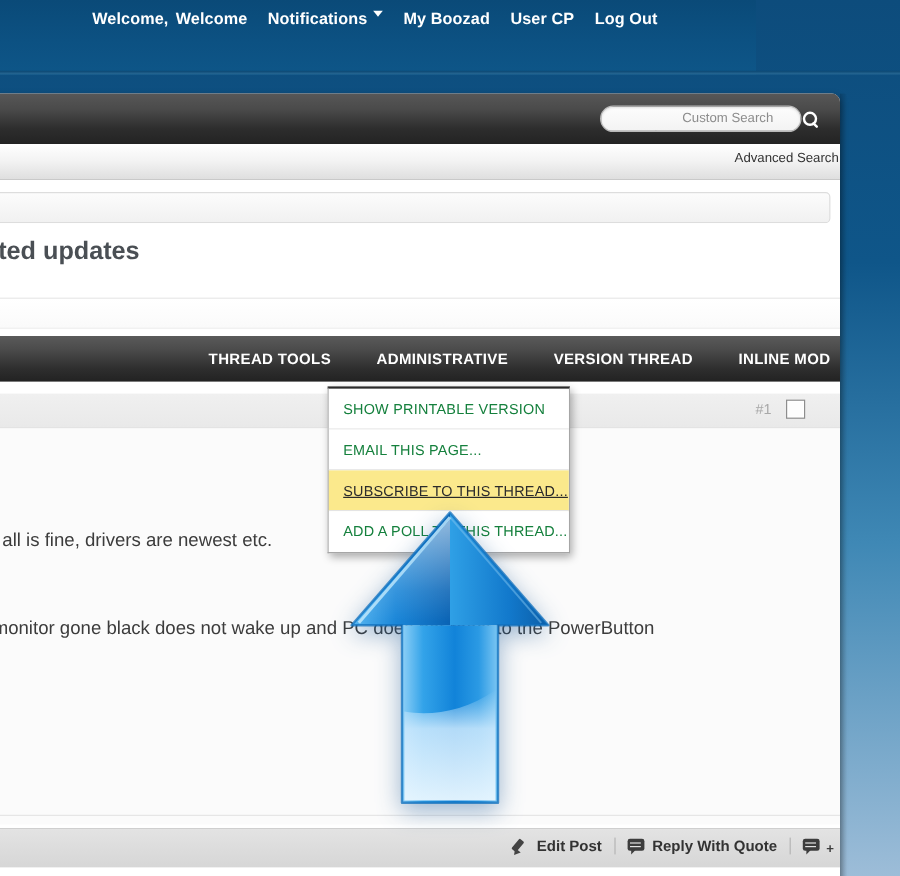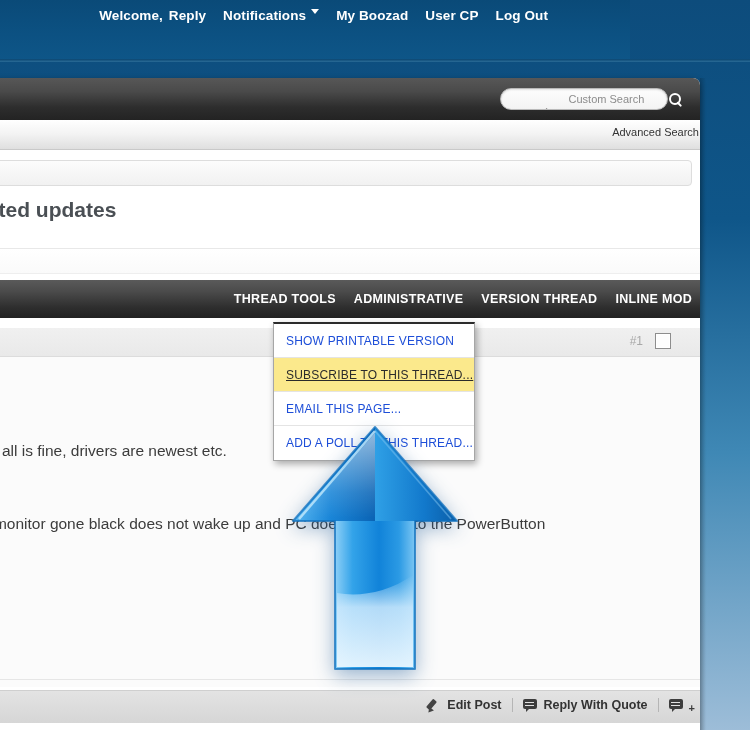--- a/index.html
+++ b/index.html
@@ -151,21 +151,21 @@
     border-bottom: 1px solid #eeeeee;
   }
 
   
   .tools-band {
     position: absolute; left: 0; top: 202px; width: 740px; height: 38px;
     background: linear-gradient(to bottom, #5a5a5a 0%, #4b4b4b 30%, #2e2e2e 72%, #222222 100%);
   }
   .tools-links {
     position: absolute; right: 8px; top: 12px;
-    display: flex; gap: 18px; white-space: nowrap;
+    display: flex; gap: 38px; white-space: nowrap;
   }
   .tools-links a {
     color: #ffffff; font-size: 12.5px; font-weight: bold;
     text-decoration: none; letter-spacing: .3px;
   }
 
   
   .post-head {
     position: absolute; left: 0; top: 250px; width: 740px; height: 28px;
     background: linear-gradient(to bottom,#f0f0f0,#e9e9e9);
@@ -265,21 +265,21 @@
     border: 1px solid #a6a6a6;
     border-top: 2px solid #2b2b2b;
     box-shadow: 2px 3px 7px rgba(0,0,0,.33);
     z-index: 40;
   }
   .dd-item {
     height: 34px;
     display: flex; align-items: center;
     padding-left: 12px;
     font-size: 12px;
-    color: #1d4ed8;
+    color: #15803d;
     border-bottom: 1px solid #e4e4e4;
     box-sizing: border-box;
     letter-spacing: .2px;
     cursor: pointer;
     background: #ffffff;
   }
   .dd-item:last-child { border-bottom: none; }
   .dd-item.highlight {
     background: #fbe98c;
     color: #2b2b2b;
@@ -307,21 +307,21 @@
 </style>
 </head>
 <body>
 
 <div id="root">
 
   <div class="topbar">
     <div class="topbar-inner">
       <span class="welcome">
         <span>Welcome,</span>
-        <span>Reply</span>
+        <span>Welcome</span>
       </span>
       <a href="#" class="notif">
         <span>Notifications</span>
         <i class="caret-down"></i>
       </a>
       <a href="#">My Boozad</a>
       <a href="#">User CP</a>
       <a href="#">Log Out</a>
     </div>
     <div class="topbar-sep"></div>
@@ -408,25 +408,25 @@
     </div>
 
   </div>
 
   <div class="page-edge"></div>
 
   <div class="dropdown">
     <div class="dd-item">
       <span>SHOW PRINTABLE VERSION</span>
     </div>
+    <div class="dd-item">
+      <span>EMAIL THIS PAGE...</span>
+    </div>
     <div class="dd-item highlight">
       <span>SUBSCRIBE TO THIS THREAD...</span>
-    </div>
-    <div class="dd-item">
-      <span>EMAIL THIS PAGE...</span>
     </div>
     <div class="dd-item">
       <span>ADD A POLL TO THIS THREAD...</span>
     </div>
   </div>
 
   <div class="arrow-wrap">
     <svg viewBox="0 0 176 250" xmlns="http://www.w3.org/2000/svg">
       <defs>
         <linearGradient id="headL" x1="0" y1="0" x2="1" y2="0">

